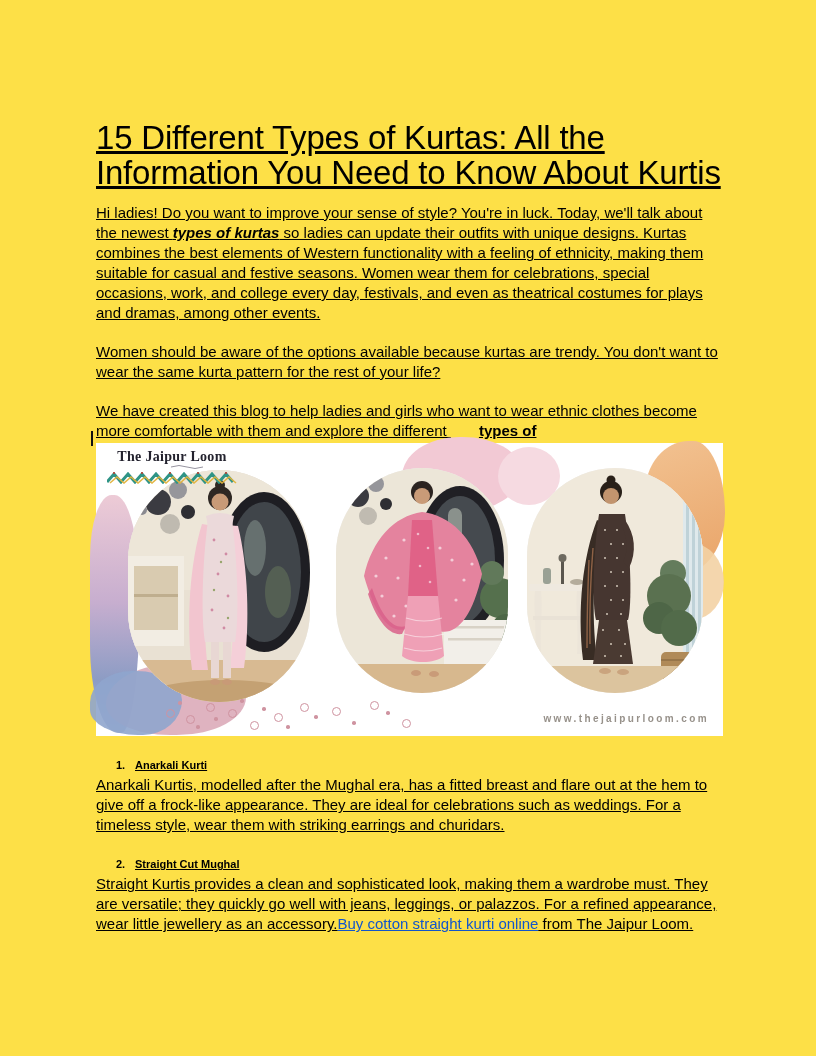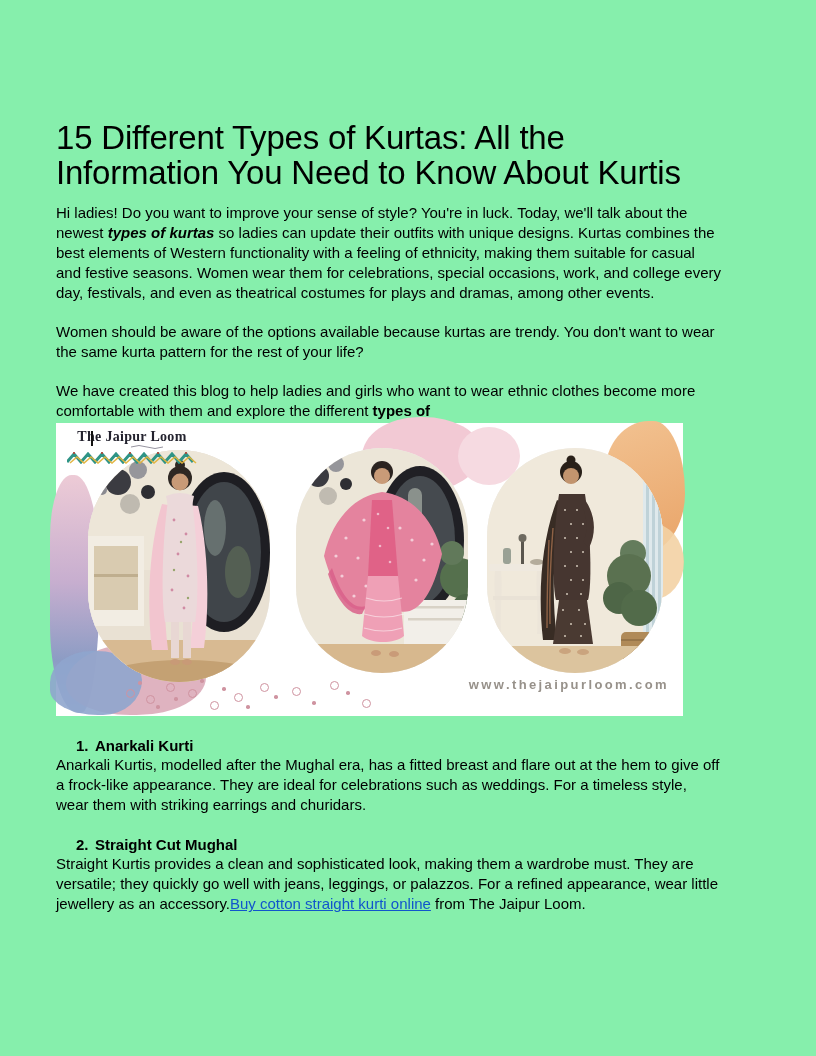--- a/index.html
+++ b/index.html
@@ -1,34 +1,35 @@
 <!DOCTYPE html>
 <html style="--text: #000000; --link: #1155cc; --website-text: #97918a; --brand-text: #23222e; --logo-teal: #2f9486; --logo-gold: #e2b33c;"><head>
 <meta charset="utf-8">
 <style>
   html,body{margin:0;padding:0;background:#ffffff;}
   .page{
     position:relative;
     width:816px;height:1056px;
-    background:#86efac;
+    background:#fde047;
     box-sizing:border-box;
-    padding:120px 93px 0 56px;
+    padding:120px 93px 0 96px;
     font-family:"Liberation Sans",sans-serif;
     color:var(--text,#000);
     overflow:hidden;
+    text-decoration:underline;
   }
   h1.doc-title{
     font-size:33px;line-height:35px;font-weight:400;
     margin:0 0 13px 0;color:var(--text,#000);letter-spacing:-0.2px;
   }
   p.para{font-size:15px;line-height:20px;margin:0 0 19px 0;}
   p.para-flush{margin-bottom:0;}
   p.discuss{margin:22px 0 0 0;}
   .list-heading{
-    font-size:15px;line-height:19.2px;font-weight:700;
+    font-size:11px;line-height:19.2px;font-weight:700;
     margin:20px 0 0 0;padding-left:20px;
   }
   .list-heading .num{display:inline-block;width:19px;}
   p.section-body{margin:0;}
   a.doc-link{color:var(--link,#1155cc);text-decoration:underline;cursor:pointer;}
 
   
   .caret{position:absolute;left:91px;top:431px;width:2px;height:15px;background:#111;z-index:6;}
 
   
@@ -58,33 +59,33 @@
   .photo svg{display:block;width:100%;height:100%;}
   .photo1{left:32px;top:27px;width:182px;height:232px;}
   .photo2{left:240px;top:25px;width:172px;height:225px;}
   .photo3{left:431px;top:25px;width:176px;height:225px;}
 
   .dots{position:absolute;left:66px;top:252px;width:266px;height:40px;z-index:2;}
   .dots i{position:absolute;display:block;}
   .dots .ring{width:7px;height:7px;border:1.5px solid #cf93a0;border-radius:50%;}
   .dots .dot{width:3.5px;height:3.5px;background:#cf93a0;border-radius:50%;}
 
-  .site{position:absolute;right:14px;bottom:24px;z-index:3;
-    font-size:13px;font-weight:700;letter-spacing:2.4px;color:var(--website-text,#97918a);}
+  .site{position:absolute;right:14px;bottom:12px;z-index:3;
+    font-size:10px;font-weight:700;letter-spacing:2.4px;color:var(--website-text,#97918a);}
 </style>
 </head>
 <body>
 
 <div class="page">
 
   <h1 class="doc-title">15 Different Types of Kurtas: All the Information You Need to Know About Kurtis</h1>
 
   <p class="para"><span>Hi ladies! Do you want to improve your sense of style? You're in luck. Today, we'll talk about the newest </span><span style="font-weight: 700; font-style: italic;">types of kurtas</span><span> so ladies can update their outfits with unique designs. Kurtas combines the best elements of Western functionality with a feeling of ethnicity, making them suitable for casual and festive seasons. Women wear them for celebrations, special occasions, work, and college every day, festivals, and even as theatrical costumes for plays and dramas, among other events.</span></p>
   <p class="para"><span>Women should be aware of the options available because kurtas are trendy. You don't want to wear the same kurta pattern for the rest of your life?</span></p>
-  <p class="para para-flush"><span>We have created this blog to help ladies and girls who want to wear ethnic clothes become more comfortable with them and explore the different </span><span style="font-weight: 700;">types of</span></p>
+  <p class="para para-flush"><span>We have created this blog to help ladies and girls who want to wear ethnic clothes become more comfortable with them and explore the different </span><span style="font-weight: 700; margin-left: 28px;">types of</span></p>
 
   <span class="caret"></span>
 
   <div class="figure">
 
     <span class="wc wc-left"></span>
     <span class="wc wc-bl-pink"></span>
     <span class="wc wc-bl-blue"></span>
     <span class="wc wc-top-pink"></span>
     <span class="wc wc-top-pink2"></span>

